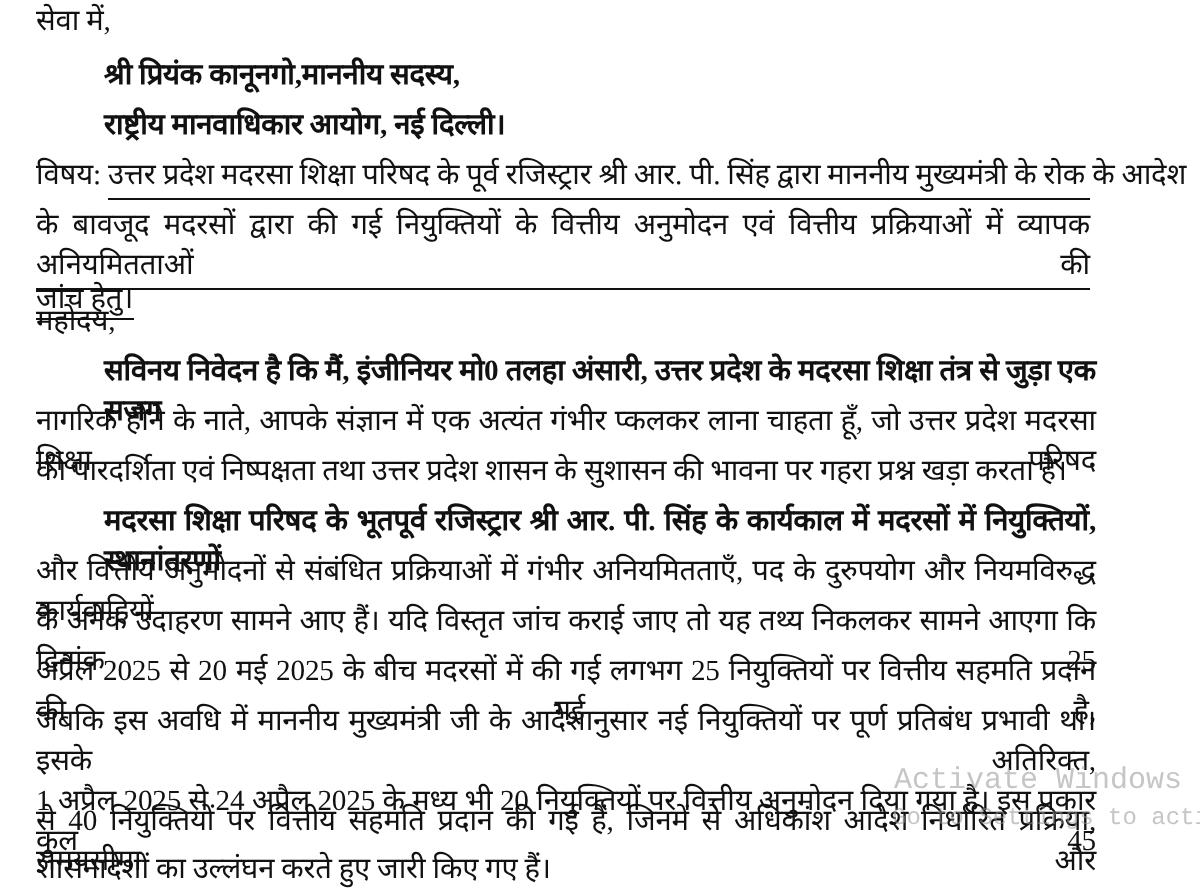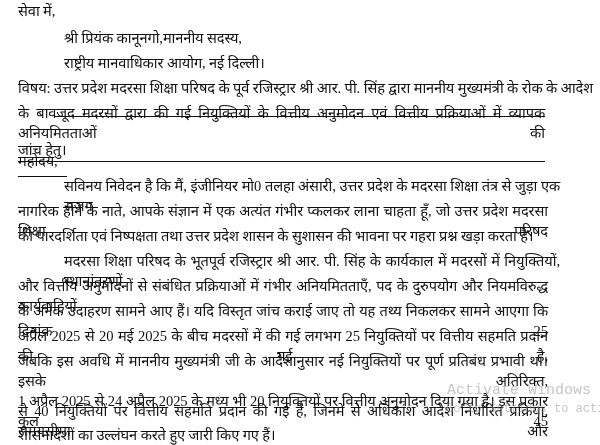--- a/index.html
+++ b/index.html
@@ -7,23 +7,23 @@
     width: 600px; height: 445px; overflow: hidden; position: relative;
     background: #ffffff; color: #111111;
     font-family: "Liberation Serif", "DejaVu Serif", serif;
   }
   .doc { position: absolute; left: 0; top: 0; width: 600px; height: 445px; }
   .line {
     position: absolute; left: 18px; width: 530px;
     font-size: 14.6px; line-height: 20px; white-space: nowrap;
     letter-spacing: -0.1px;
   }
-  .indent { left: 64px; width: 496px; }
+  .indent { left: 52px; width: 496px; font-weight: bold; }
   .justify { text-align: justify; text-align-last: justify; white-space: normal; }
-  .ul { border-bottom: 1.6px solid #111; padding-bottom: 18px; }
+  .ul { border-bottom: 1.6px solid #111; padding-bottom: 1px; }
   .watermark {
     position: absolute; color: rgba(150,150,150,0.55);
     font-family: Liberation Mono, monospace; white-space: nowrap;
   }
   .wm1 { left: 447px; top: 382px; font-size: 15px; }
   .wm2 { left: 446px; top: 402px; font-size: 12px; }
 </style>
 </head>
 <body>
 

